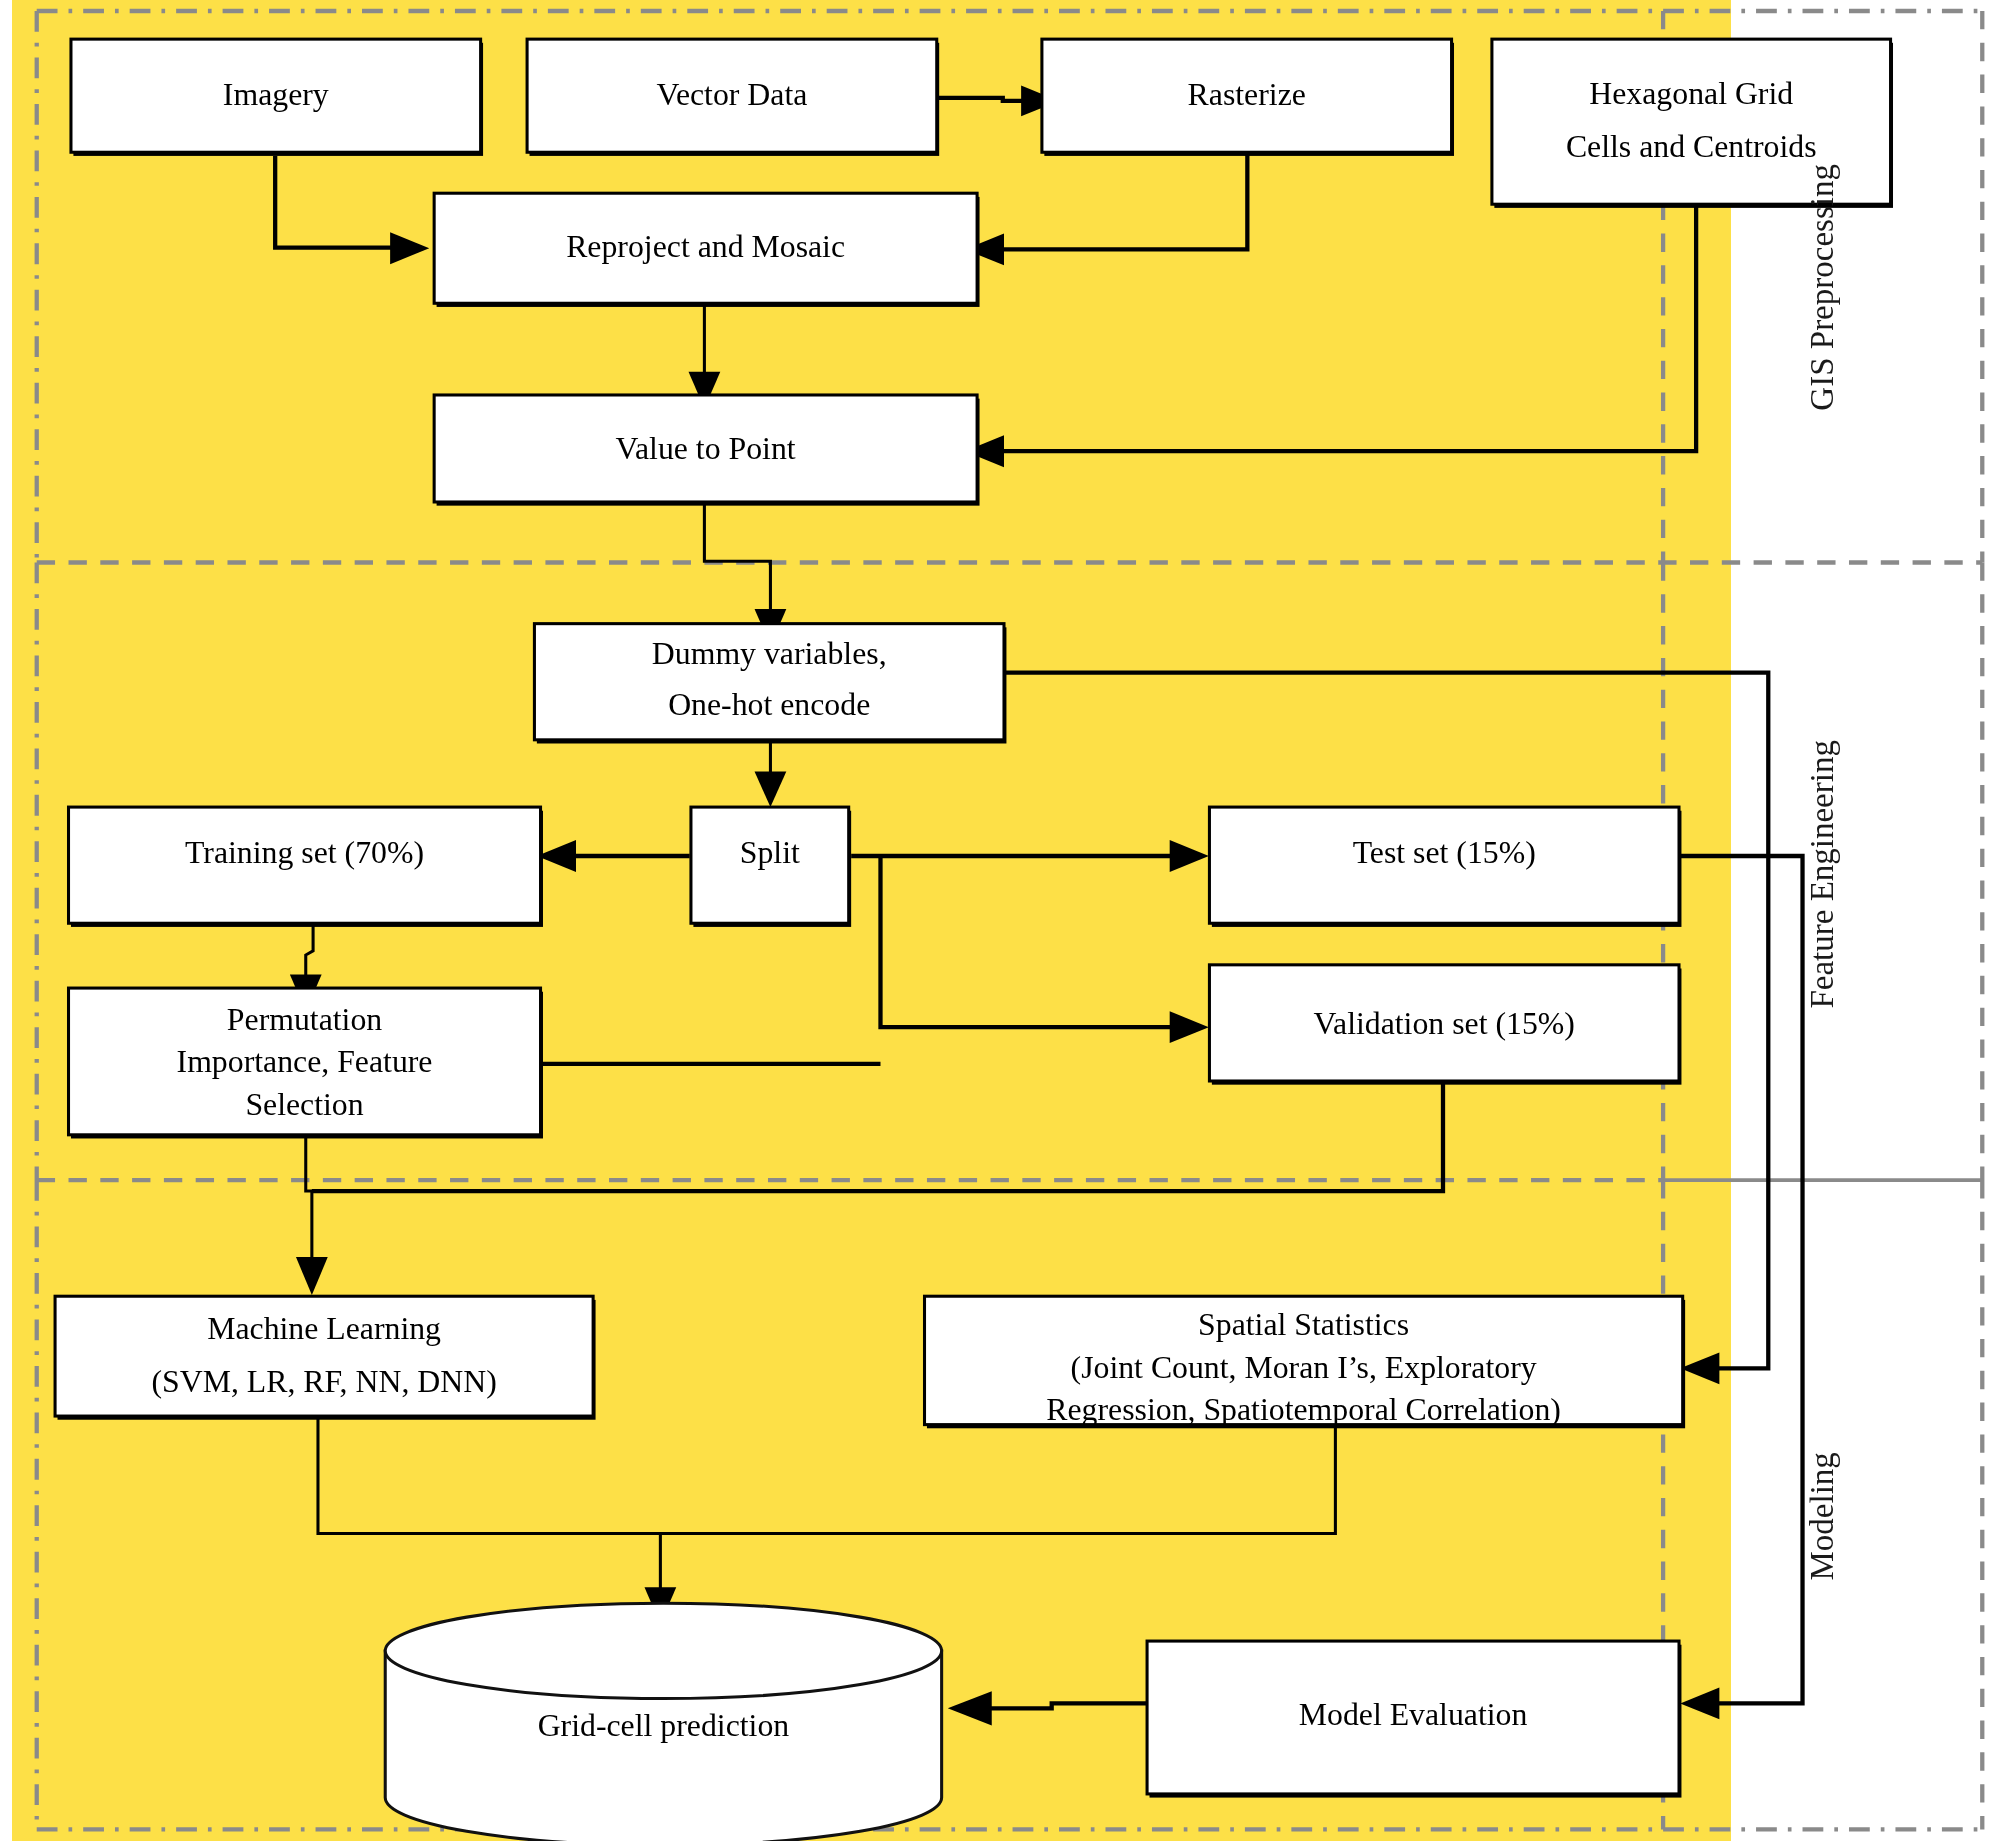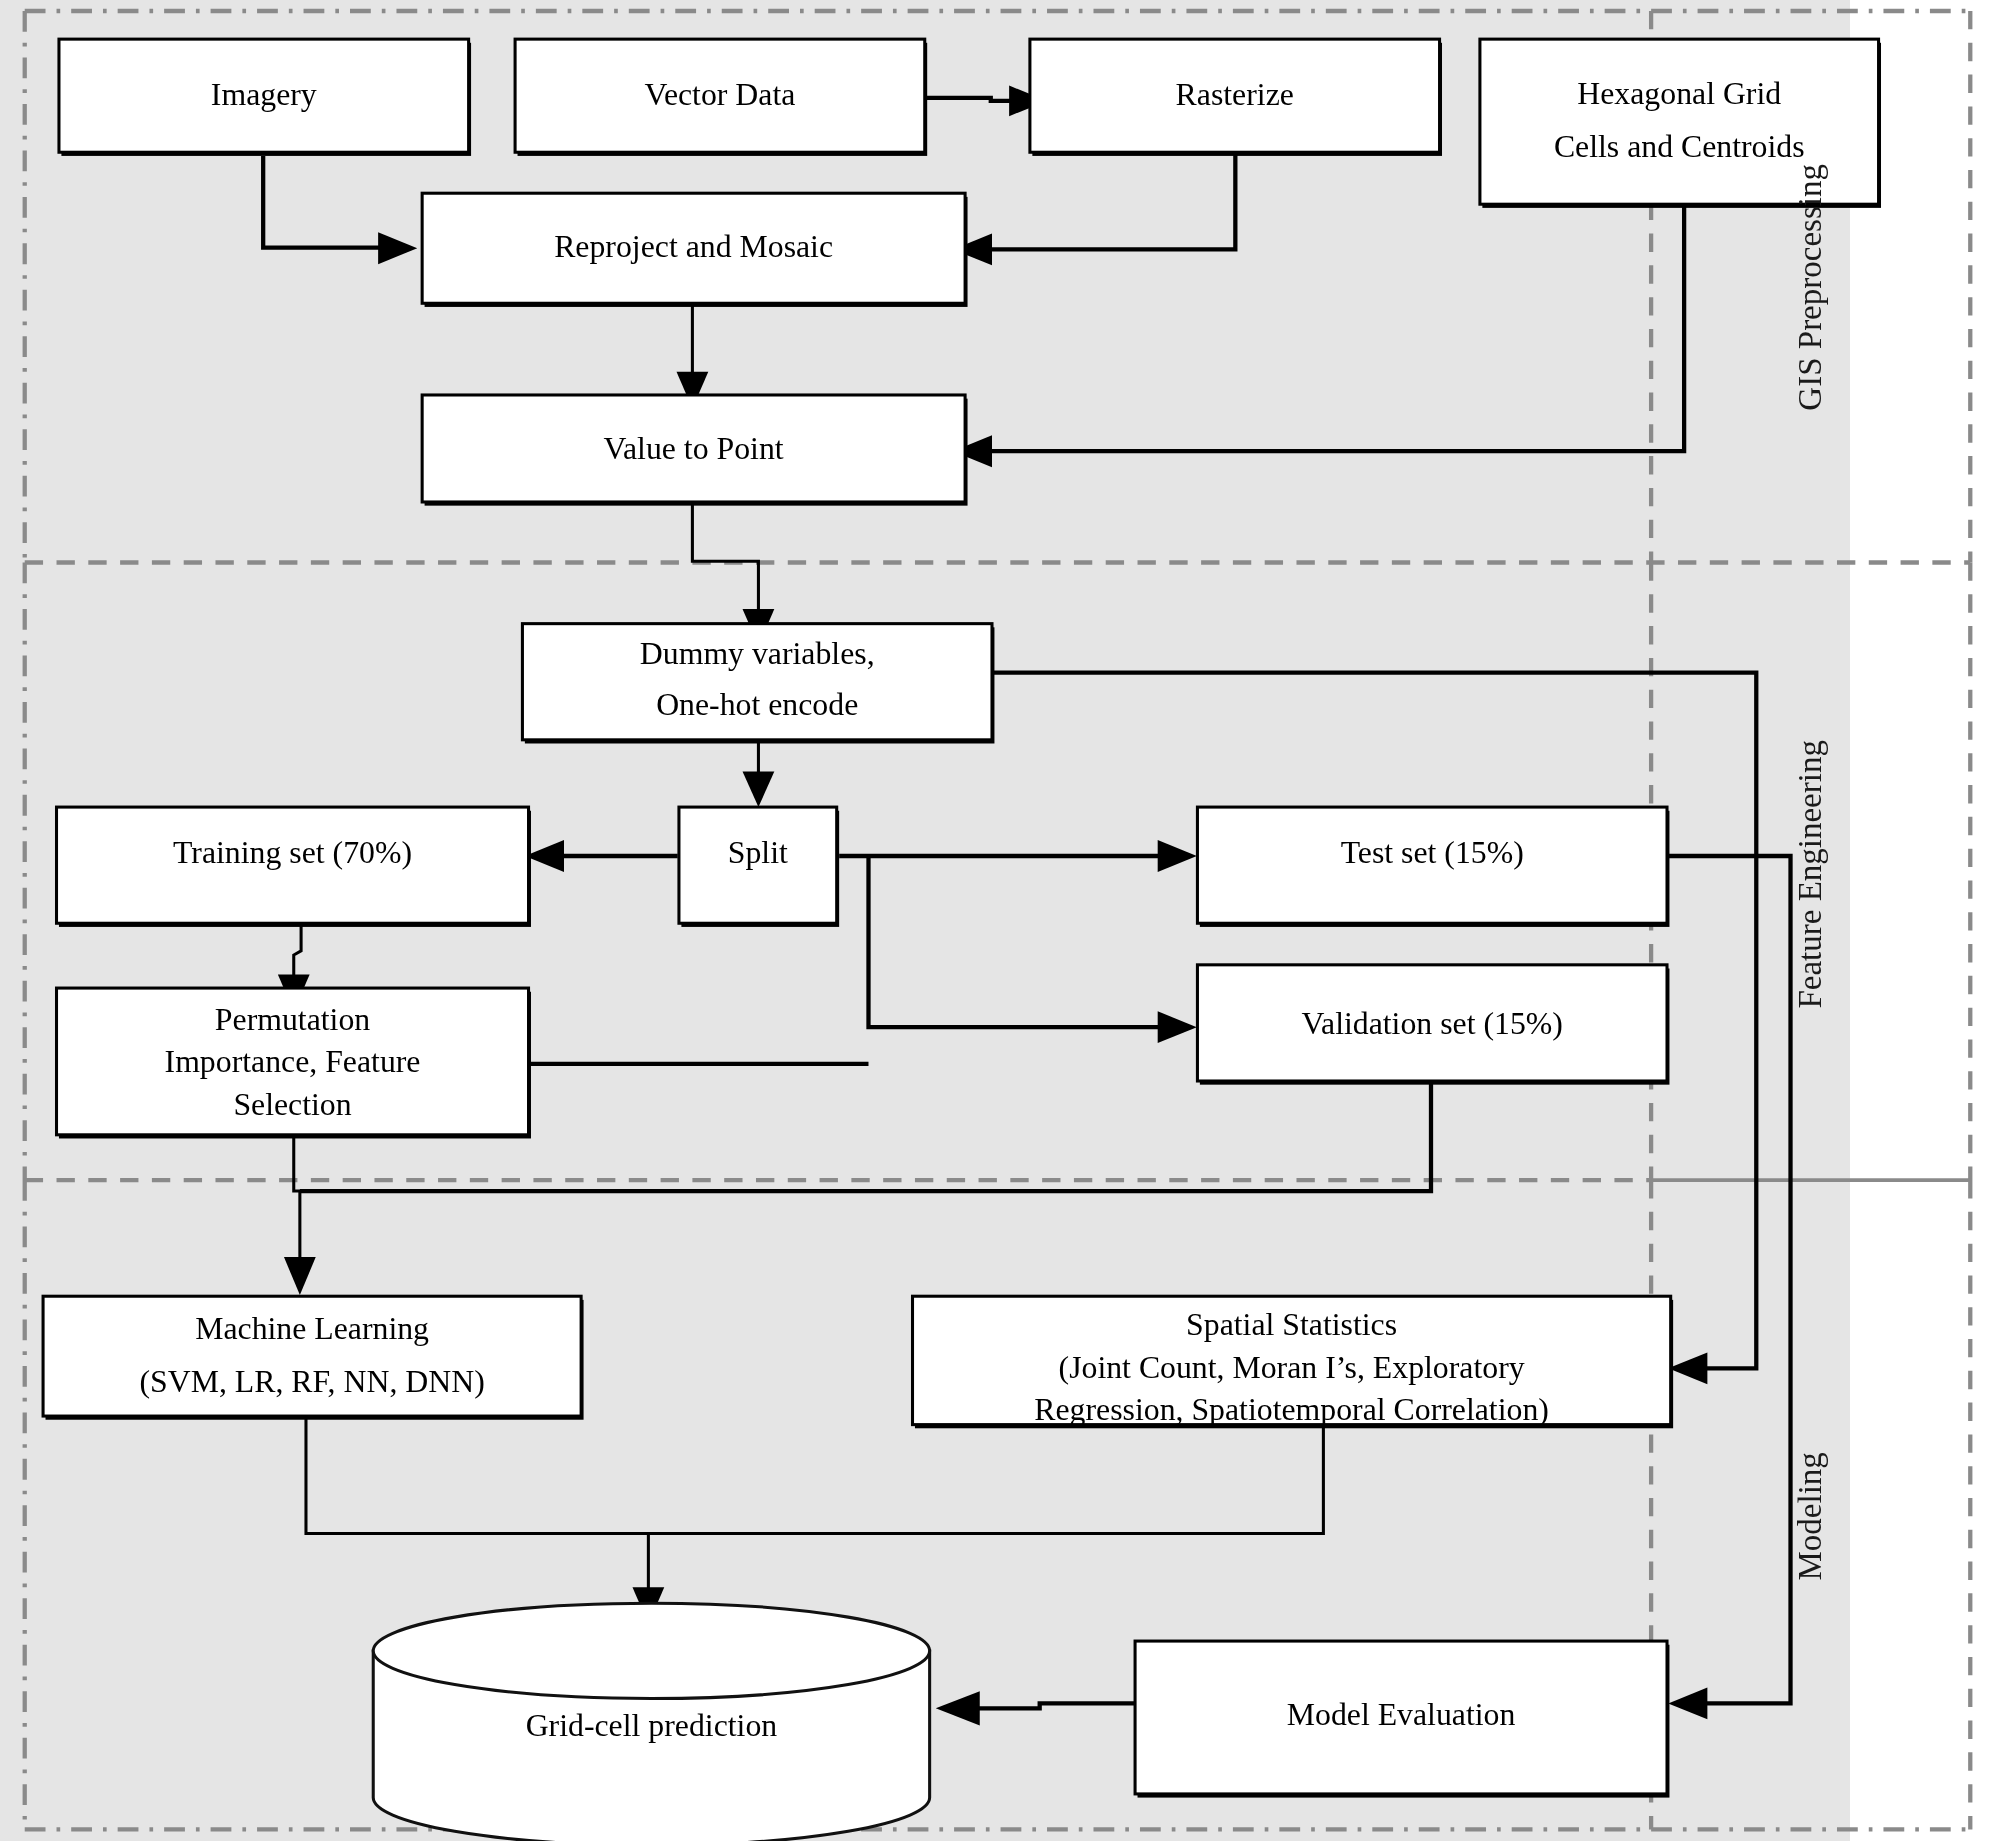--- a/index.html
+++ b/index.html
@@ -6,23 +6,24 @@
   html, body {
     margin: 0;
     padding: 0;
     background: #ffffff;
   }
   body {
     font-family: "Liberation Serif", "DejaVu Serif", serif;
   }
   #diagram-root {
     position: relative;
-    width: 1850px;
+    width: 1719px;
     height: 1841px;
-    background: #e5e5e5;
+    background: #fde047;
+    margin-left: 12px;
   }
   svg#flow-svg {
     position: absolute;
     top: 0;
     left: 0;
     width: 1995px;
     height: 1841px;
     display: block;
   }
   .node-box {

